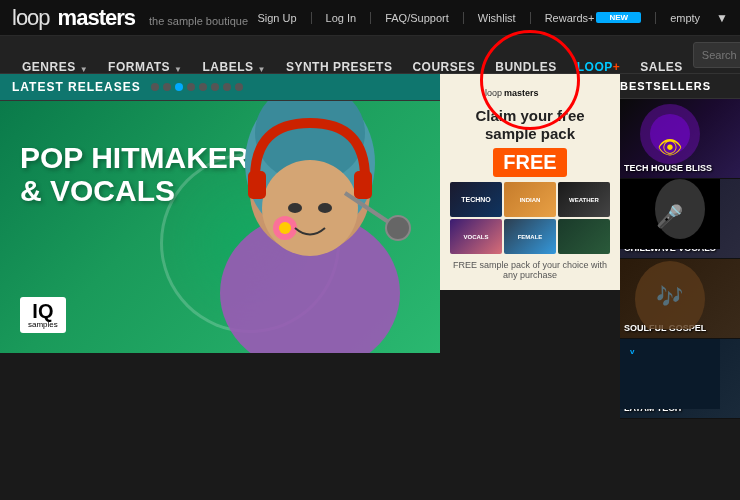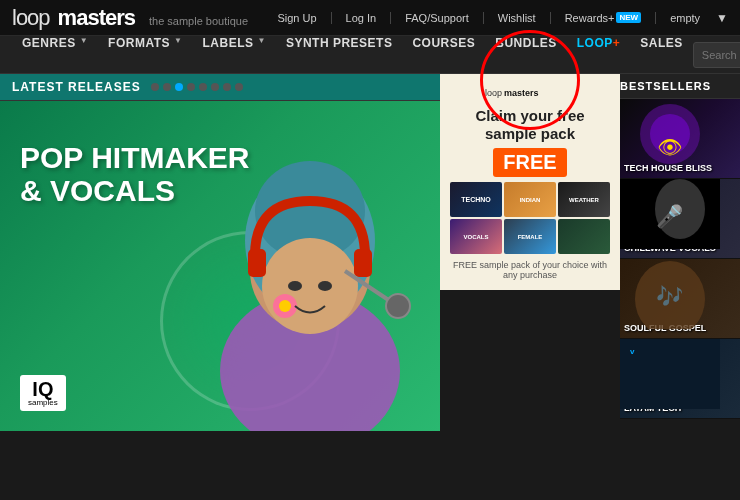--- a/index.html
+++ b/index.html
@@ -63,21 +63,21 @@
       font-size: 11px;
       color: #ccc;
       display: flex;
       align-items: center;
       gap: 2px;
     }
     .new-badge {
       background: #00aaff;
       color: #fff;
       font-size: 8px;
-      padding: 1px 3px;
+      padding: 1px 13px;
       border-radius: 2px;
       font-weight: bold;
     }
     .cart-text {
       font-size: 11px;
       color: #ccc;
     }
 
     
     #nav-bar {
@@ -88,21 +88,21 @@
       padding: 0 12px;
       gap: 0;
       border-bottom: 1px solid #333;
     }
     .nav-item {
       font-size: 12px;
       color: #ddd;
       padding: 0 10px;
       height: 38px;
       display: flex;
-      align-items: flex-start;
+      align-items: flex-end;
       cursor: pointer;
       white-space: nowrap;
       letter-spacing: 0.5px;
       font-weight: 600;
     }
     .nav-item .caret {
       font-size: 8px;
       margin-left: 4px;
       color: #aaa;
     }
@@ -170,21 +170,21 @@
       border-radius: 50%;
       background: #555;
     }
     .dot.active {
       background: #00aaff;
     }
 
     
     #banner {
       position: relative;
-      height: 330px;
+      height: 252px;
       background: linear-gradient(135deg, #0a7a4a 0%, #1a9a5a 40%, #2ab870 100%);
       overflow: hidden;
     }
     .banner-logo-iq {
       position: absolute;
       bottom: 20px;
       left: 20px;
       background: #fff;
       color: #000;
       font-size: 14px;

